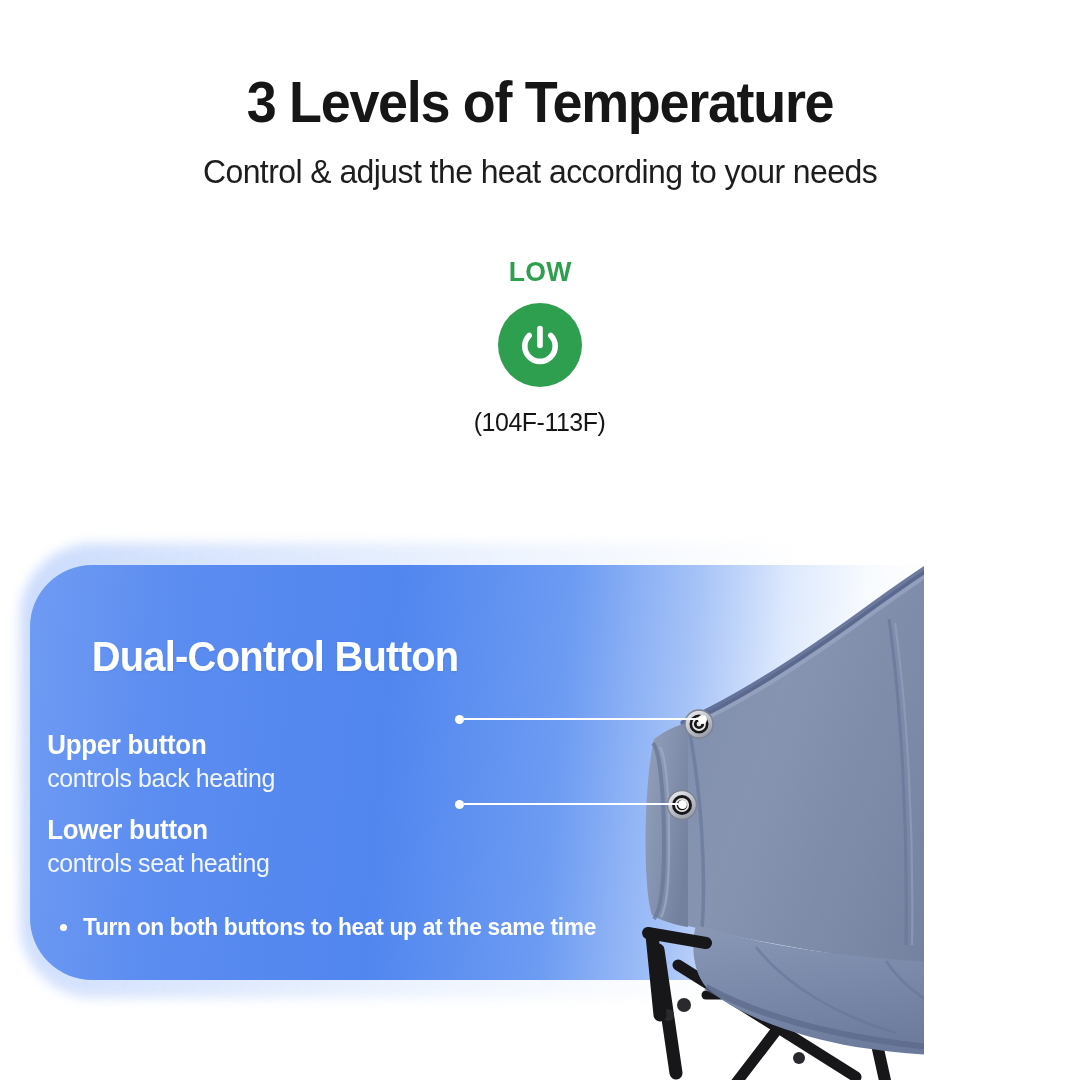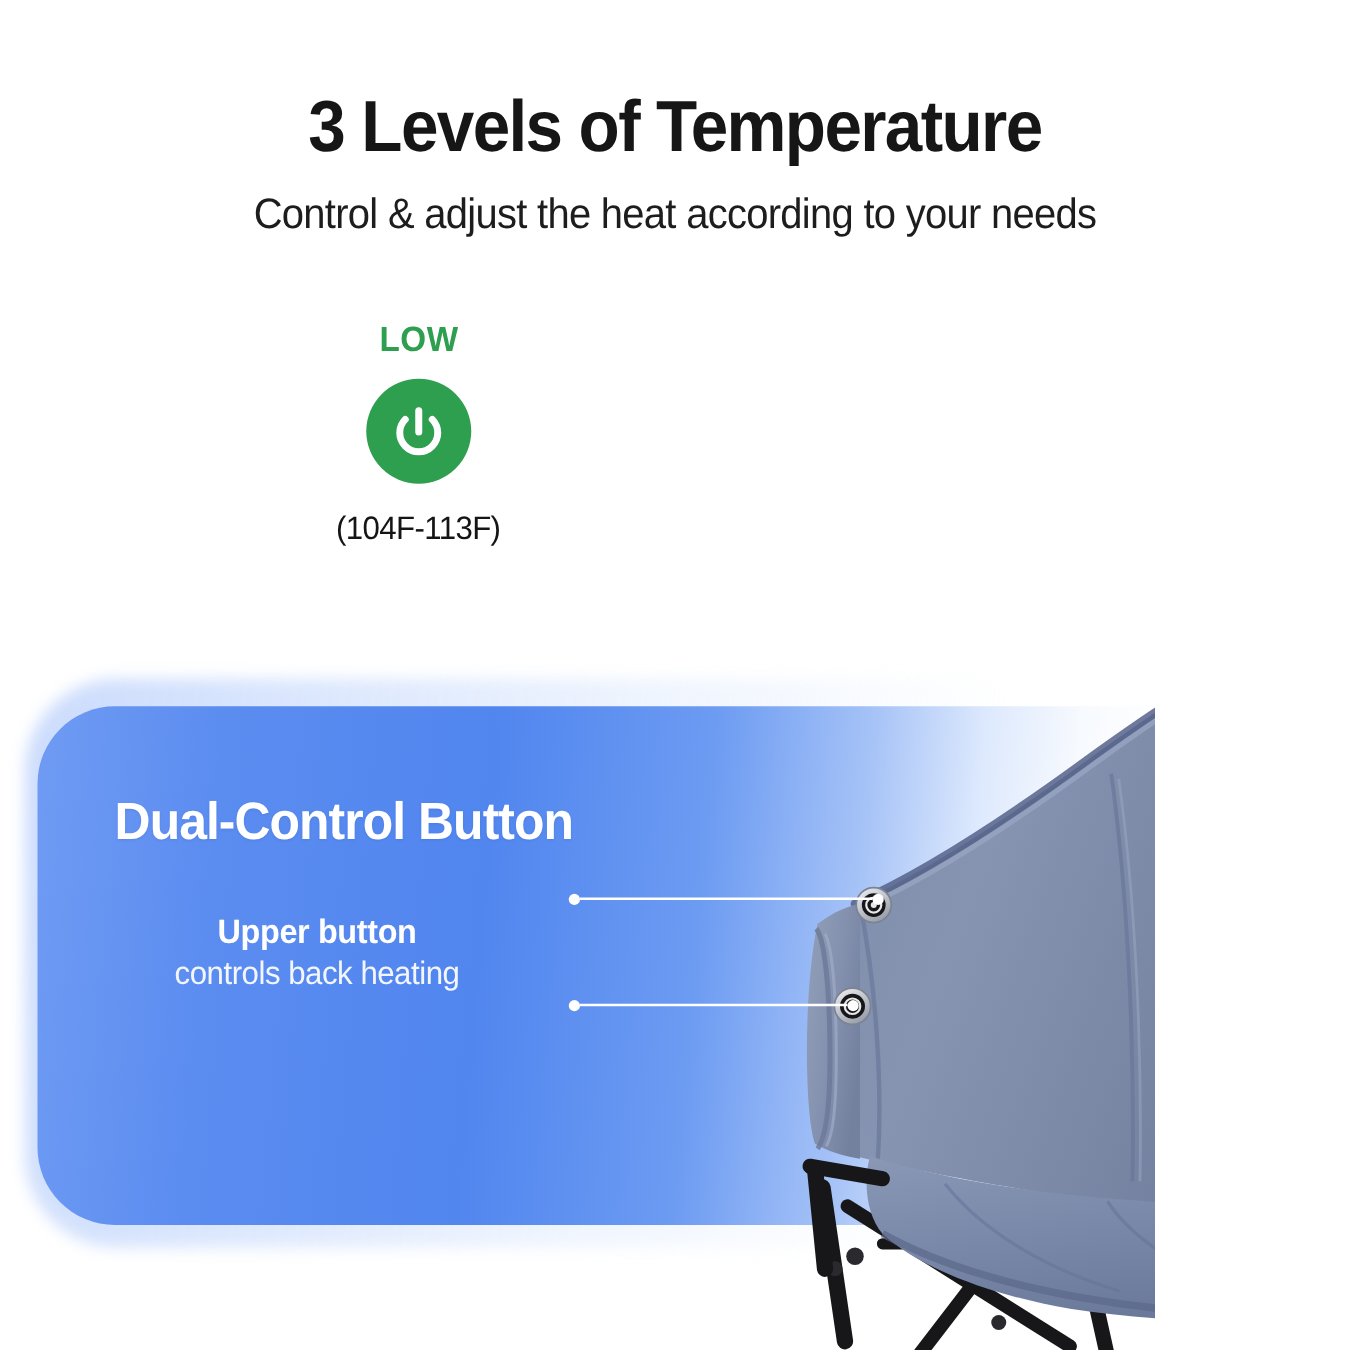--- a/index.html
+++ b/index.html
@@ -48,21 +48,21 @@
   }
 
   
   .levels {
     position: absolute;
     left: 235px;
     top: 258px;
     width: 610px;
     height: 210px;
     display: flex;
-    justify-content: space-between;
+    justify-content: center;
   }
   .level {
     width: 200px;
     display: flex;
     flex-direction: column;
     align-items: center;
   }
   .level-label {
     font-size: 28px;
     font-weight: 700;
@@ -137,21 +137,21 @@
     color: #ffffff;
     letter-spacing: -0.8px;
     white-space: nowrap;
     transform: scaleX(0.95);
     text-shadow: 0 1px 2px rgba(40,80,170,.18);
   }
 
   .callout {
     position: absolute;
     width: 430px;
-    text-align: center;
+    text-align: left;
   }
   .callout-a { left: 0px; top: 165px; }
   .callout-b { left: 0px; top: 250px; }
   .callout-head {
     font-size: 27px;
     font-weight: 700;
     color: #ffffff;
     letter-spacing: -0.3px;
     line-height: 1.12;
     white-space: nowrap;
@@ -257,21 +257,29 @@
   <div class="panel-wrap">
     <div class="panel-glow"></div>
     <div class="panel">
       <div class="panel-title">Dual-Control Button</div>
 
       <div class="callout callout-a">
         <div class="callout-head">Upper button</div>
         <div class="callout-sub">controls back heating</div>
       </div>
 
-
+      <div class="callout callout-b">
+        <div class="callout-head">Lower button</div>
+        <div class="callout-sub">controls seat heating</div>
+      </div>
+
+      <div class="bullet-row">
+        <span class="bullet-dot"></span>
+        <span class="bullet-text">Turn on both buttons to heat up at the same time</span>
+      </div>
     </div>
   </div>
 
   <div class="chair">
     <svg width="540" height="590" viewBox="0 0 540 590">
       <defs>
         <linearGradient id="backGrad" x1="0" y1="0" x2="1" y2="0.4">
           <stop offset="0%" stop-color="#7c8cab"></stop>
           <stop offset="35%" stop-color="#8694b1"></stop>
           <stop offset="70%" stop-color="#7a88a6"></stop>

